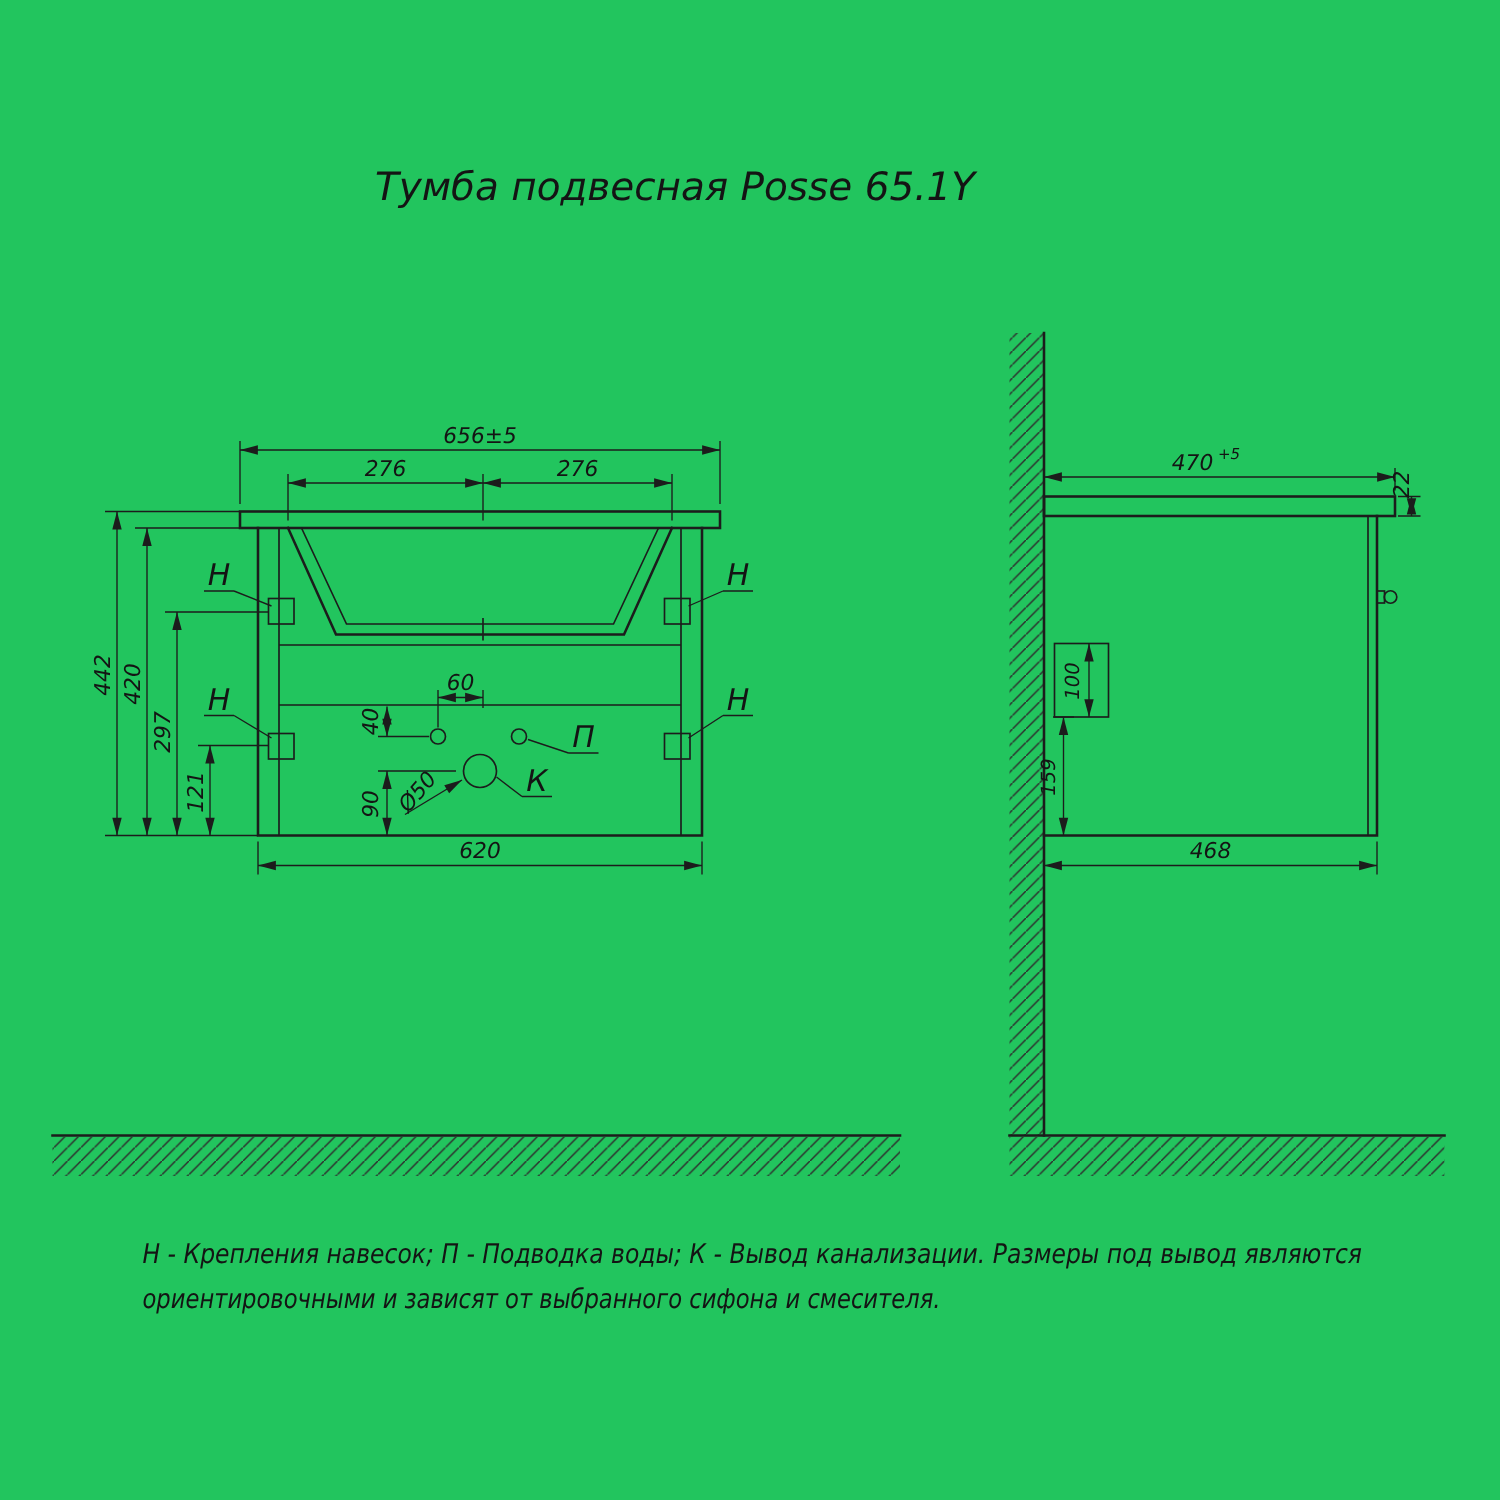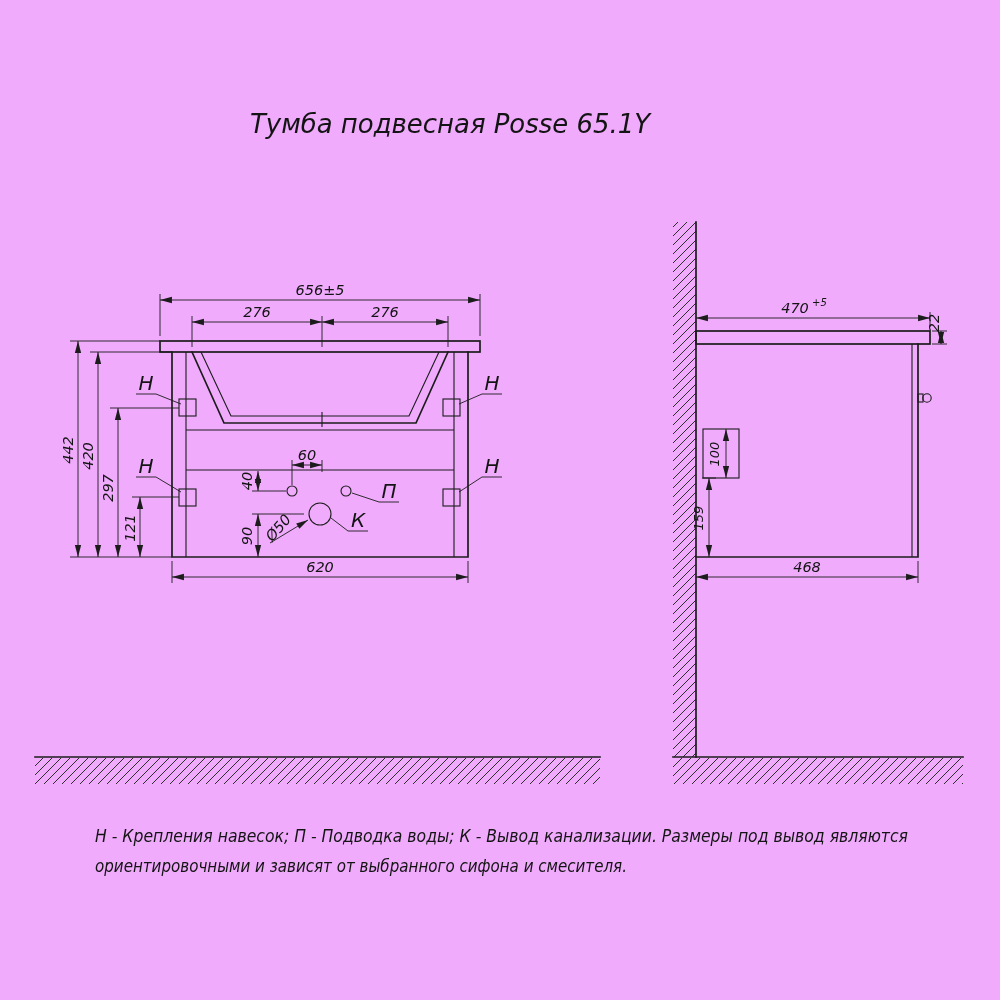--- a/index.html
+++ b/index.html
@@ -1,16 +1,16 @@
 <!DOCTYPE html>
 <html><head>
 <meta charset="utf-8">
 <style>
   html,body{margin:0;padding:0;background:#ffffff;}
-  .page{width:1000px;height:1000px;background:#f0abfc;position:relative;overflow:hidden;
+  .page{width:1000px;height:1000px;background:#22c55e;position:relative;overflow:hidden;
         font-family:"DejaVu Sans",sans-serif;}
   svg{display:block;}
   .ol{stroke:#1c1c1c;stroke-width:1.7;fill:none;stroke-linecap:square;}
   .ol2{stroke:#1c1c1c;stroke-width:1.1;fill:none;}
   .thin{stroke:#1c1c1c;stroke-width:0.9;fill:none;}
   text{fill:#141414;font-family:"DejaVu Sans",sans-serif;font-style:italic;}
   .dimtxt{font-size:14.5px;text-anchor:middle;}
   .dimtxt-sm{font-size:13px;text-anchor:middle;}
   .sup{font-size:10px;text-anchor:start;}
   .biglbl{font-size:20px;text-anchor:middle;}

